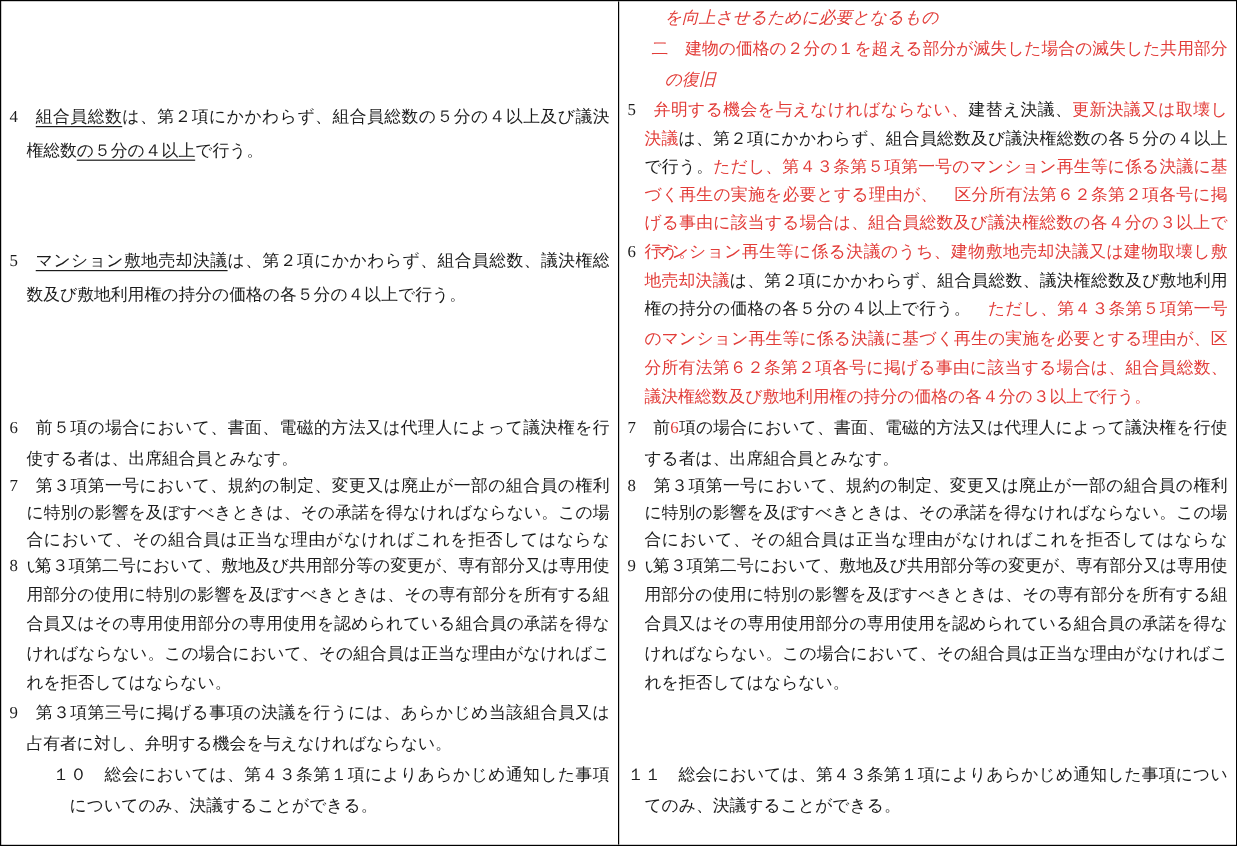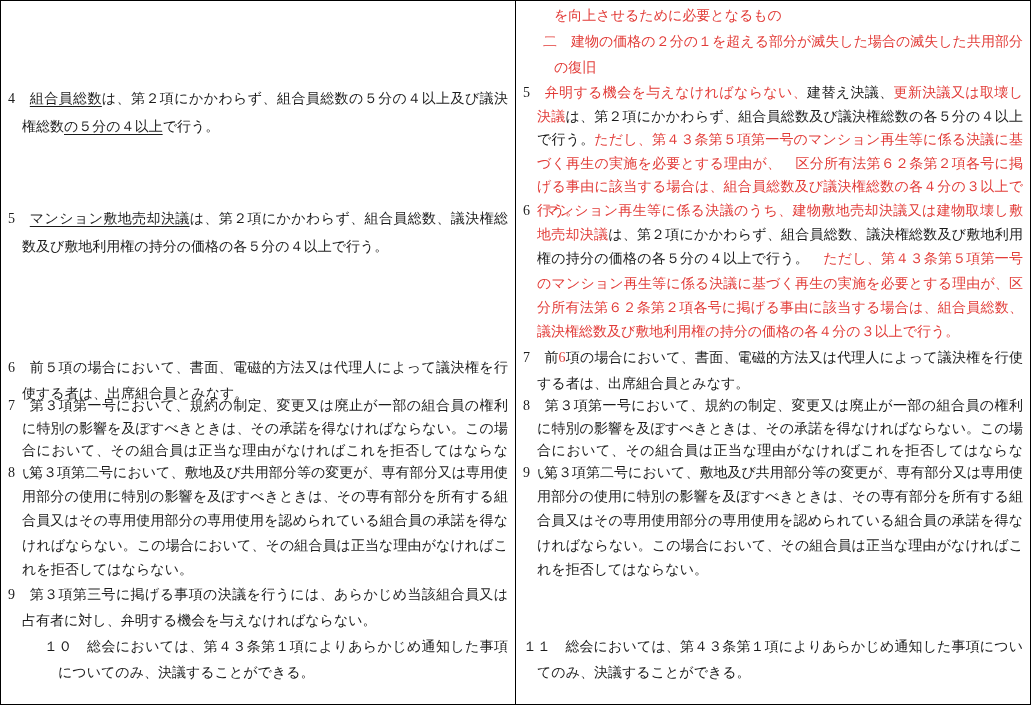--- a/index.html
+++ b/index.html
@@ -18,33 +18,33 @@
   .para{
     position:absolute;left:7px;right:7px;
     font-size:14px;
     color:var(--ink,#1b1b1b);
     text-align:justify;
     padding-left:14px;text-indent:-14px; 
   }
   .para.cont{padding-left:0;text-indent:0;text-align:left;}
   .line{display:block;}
   .line.lv1{padding-left:20px;}
-  .line.lv2{padding-left:31px;}
+  .line.lv2{padding-left:31px;font-style:italic;}
   .ins{color:var(--ins,#e23c38);}
   .u{text-decoration:underline;text-underline-offset:3px;text-decoration-thickness:1px;}
   .num{letter-spacing:0;}
 </style>
 </head>
 <body>
 
 <div class="doc">
   <div class="col col-left" id="col-left">
       <div class="para" style="top: 84px; line-height: 27.5px;"><span class="num">4　</span><span class="u">組合員総数</span><span class="">は、第２項にかかわらず、組合員総数の５分の４以上及び議決権総数</span><span class="u">の５分の４以上</span><span class="">で行う。</span></div>
       <div class="para" style="top: 204px; line-height: 27.5px;"><span class="num">5　</span><span class="u">マンション敷地売却決議</span><span class="">は、第２項にかかわらず、組合員総数、議決権総数及び敷地利用権の持分の価格の各５分の４以上で行う。</span></div>
-      <div class="para" style="top: 354px; line-height: 25.5px;"><span class="num">6　</span><span class="">前５項の場合において、書面、電磁的方法又は代理人によって議決権を行使する者は、出席組合員とみなす。</span></div>
+      <div class="para" style="top: 344px; line-height: 25.5px;"><span class="num">6　</span><span class="">前５項の場合において、書面、電磁的方法又は代理人によって議決権を行使する者は、出席組合員とみなす。</span></div>
       <div class="para" style="top: 394px; line-height: 22.5px;"><span class="num">7　</span><span class="">第３項第一号において、規約の制定、変更又は廃止が一部の組合員の権利に特別の影響を及ぼすべきときは、その承諾を得なければならない。この場合において、その組合員は正当な理由がなければこれを拒否してはならない。</span></div>
       <div class="para" style="top: 460px; line-height: 24.2px;"><span class="num">8　</span><span class="">第３項第二号において、敷地及び共用部分等の変更が、専有部分又は専用使用部分の使用に特別の影響を及ぼすべきときは、その専有部分を所有する組合員又はその専用使用部分の専用使用を認められている組合員の承諾を得なければならない。この場合において、その組合員は正当な理由がなければこれを拒否してはならない。</span></div>
       <div class="para" style="top: 581px; line-height: 26px;"><span class="num">9　</span><span class="">第３項第三号に掲げる事項の決議を行うには、あらかじめ当該組合員又は占有者に対し、弁明する機会を与えなければならない。</span></div>
       <div class="para" style="top: 633px; line-height: 26px; margin-left: 36px;"><span class="num">１０　</span><span class="">総会においては、第４３条第１項によりあらかじめ通知した事項についてのみ、決議することができる。</span></div>
     </div>
   <div class="col col-right" id="col-right">
       <div class="para cont" style="top: 2px; line-height: 26px;">
         <div class="line lv2 ins">を向上させるために必要となるもの</div>
         <div class="line lv1 ins">二　建物の価格の２分の１を超える部分が滅失した場合の滅失した共用部分</div>
         <div class="line lv2 ins">の復旧</div>

